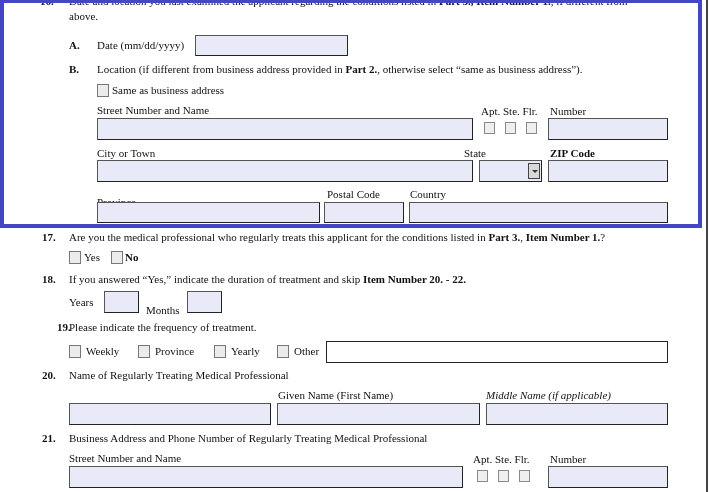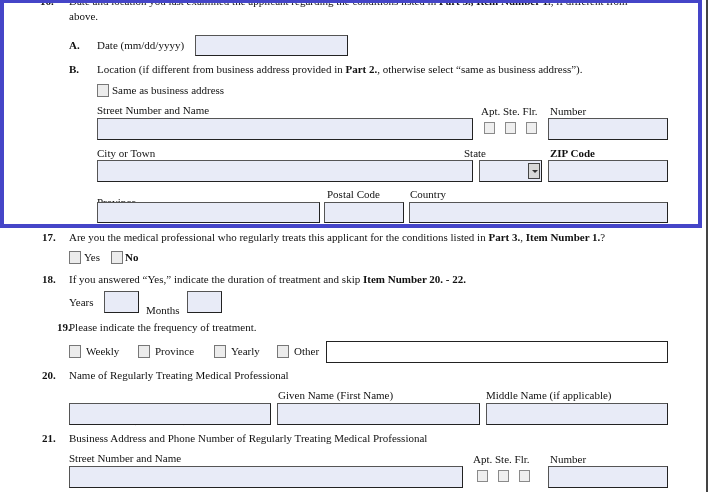--- a/index.html
+++ b/index.html
@@ -85,21 +85,21 @@
 <div class="cb" style="left:214px;top:345px;"></div>
 <div class="abs txt" style="left:231px;top:345px;">Yearly</div>
 <div class="cb" style="left:277px;top:345px;"></div>
 <div class="abs txt" style="left:294px;top:345px;">Other</div>
 <div class="field" style="left:326px;top:341px;width:342px;height:22px;background:#fff;border-color:#222;"></div>
 
 <div class="abs txt num" style="left:42px;top:369px;">20.</div>
 <div class="abs txt" style="left:69px;top:369px;">Name of Regularly Treating Medical Professional</div>
 <div class="abs txt" style="left:69px;top:389px;margin-top:24px;">Family Name (Last Name)</div>
 <div class="abs txt" style="left:278px;top:389px;">Given Name (First Name)</div>
-<div class="abs txt" style="left:486px;top:389px;">Middle Name (if applicable)</div>
+<div class="abs txt" style="left:486px;top:389px;font-style:italic;">Middle Name (if applicable)</div>
 <div class="field" style="left:69px;top:403px;width:202px;height:22px;"></div>
 <div class="field" style="left:277px;top:403px;width:203px;height:22px;"></div>
 <div class="field" style="left:486px;top:403px;width:182px;height:22px;"></div>
 
 <div class="abs txt num" style="left:42px;top:432px;">21.</div>
 <div class="abs txt" style="left:69px;top:432px;">Business Address and Phone Number of Regularly Treating Medical Professional</div>
 <div class="abs txt" style="left:69px;top:452px;">Street Number and Name</div>
 <div class="abs txt" style="left:473px;top:453px;">Apt. Ste. Flr.</div>
 <div class="abs txt" style="left:550px;top:453px;">Number</div>
 <div class="field" style="left:69px;top:466px;width:394px;height:22px;"></div>

